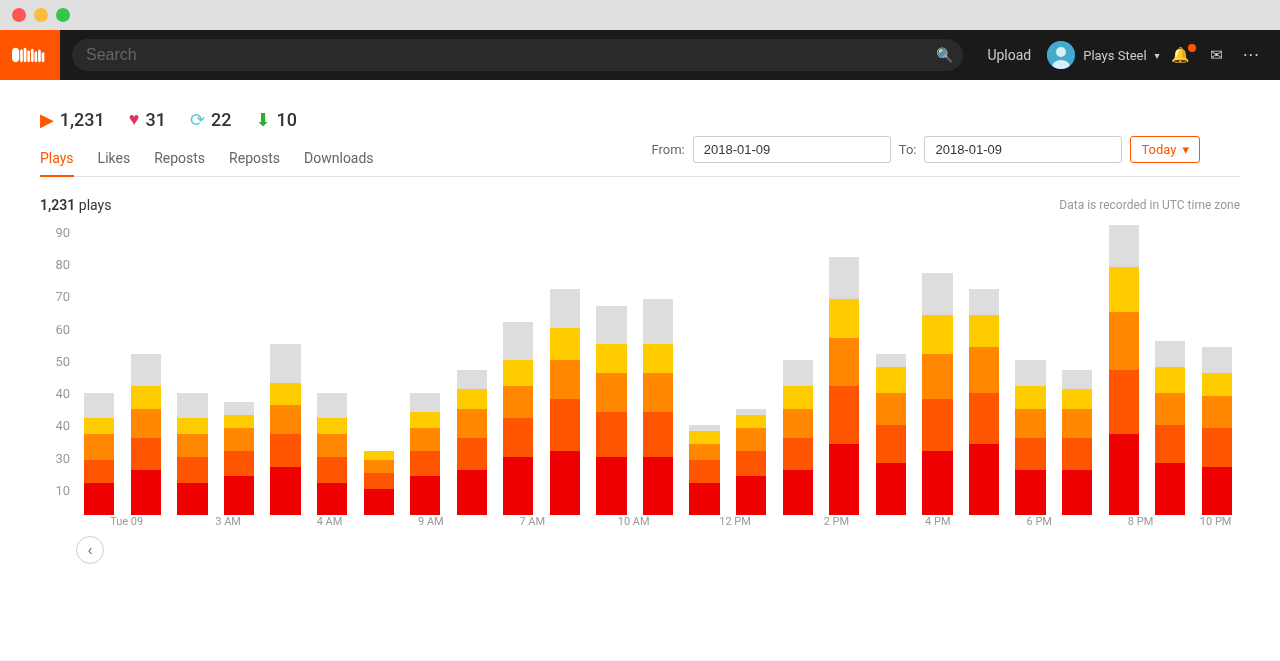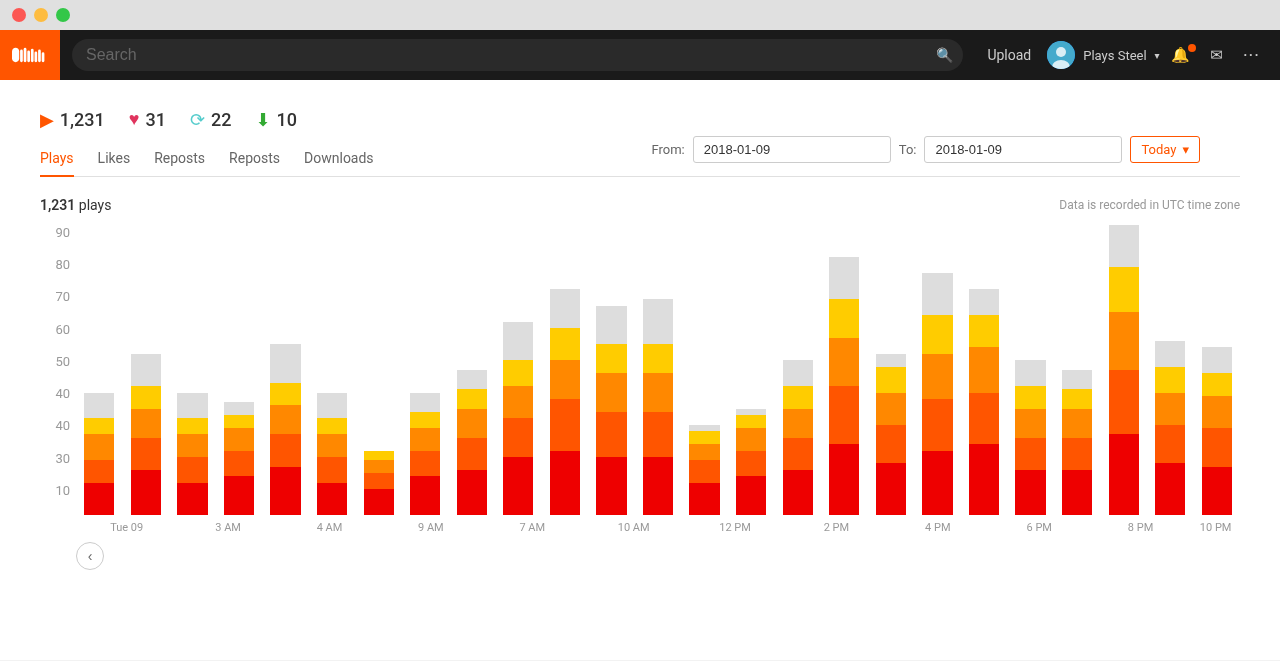--- a/index.html
+++ b/index.html
@@ -250,21 +250,20 @@
       flex-direction: column;
       align-items: center;
       height: 100%;
       justify-content: flex-end;
       gap: 0;
     }
 
     .x-axis {
       display: flex;
       margin-left: 36px;
-      margin-top: 6px;
     }
 
     .chart-nav {
       display: flex;
       justify-content: flex-start;
       margin-top: 8px;
       margin-left: 36px;
     }
     .chart-nav-btn {
       width: 28px; height: 28px;

